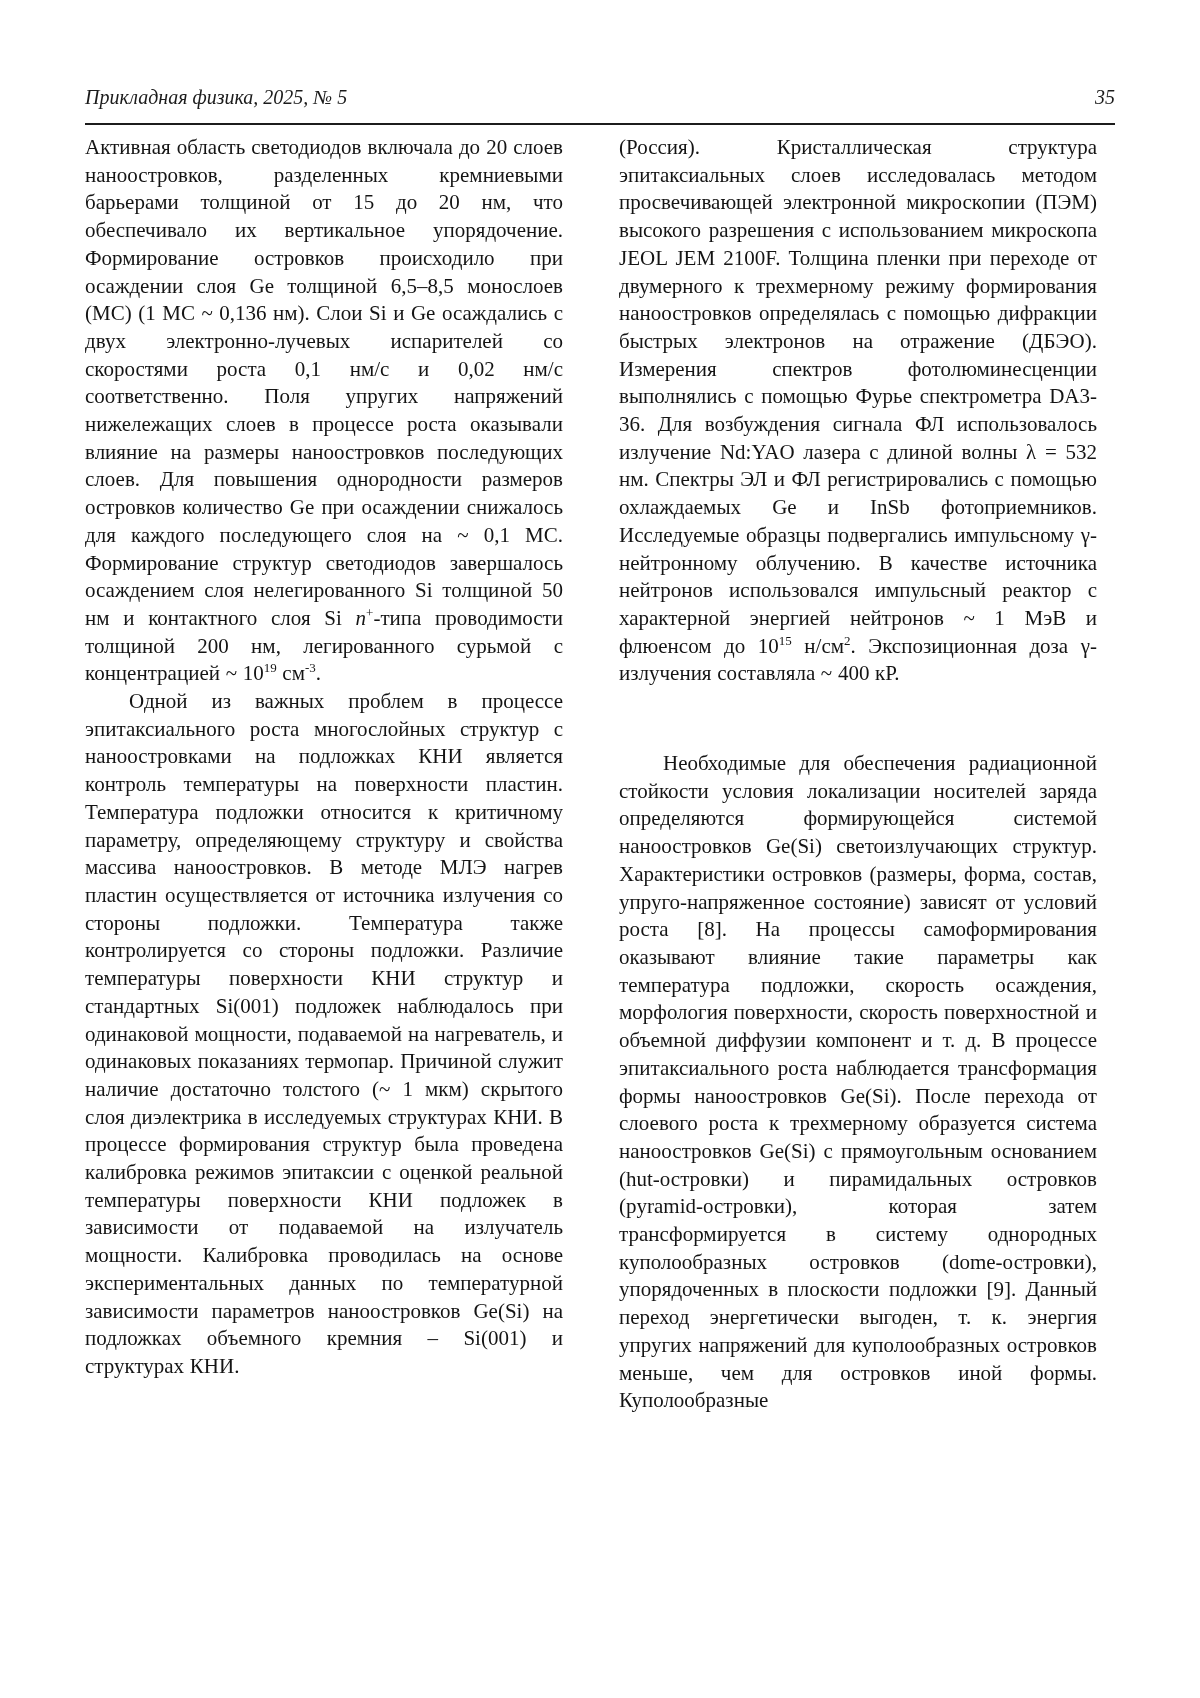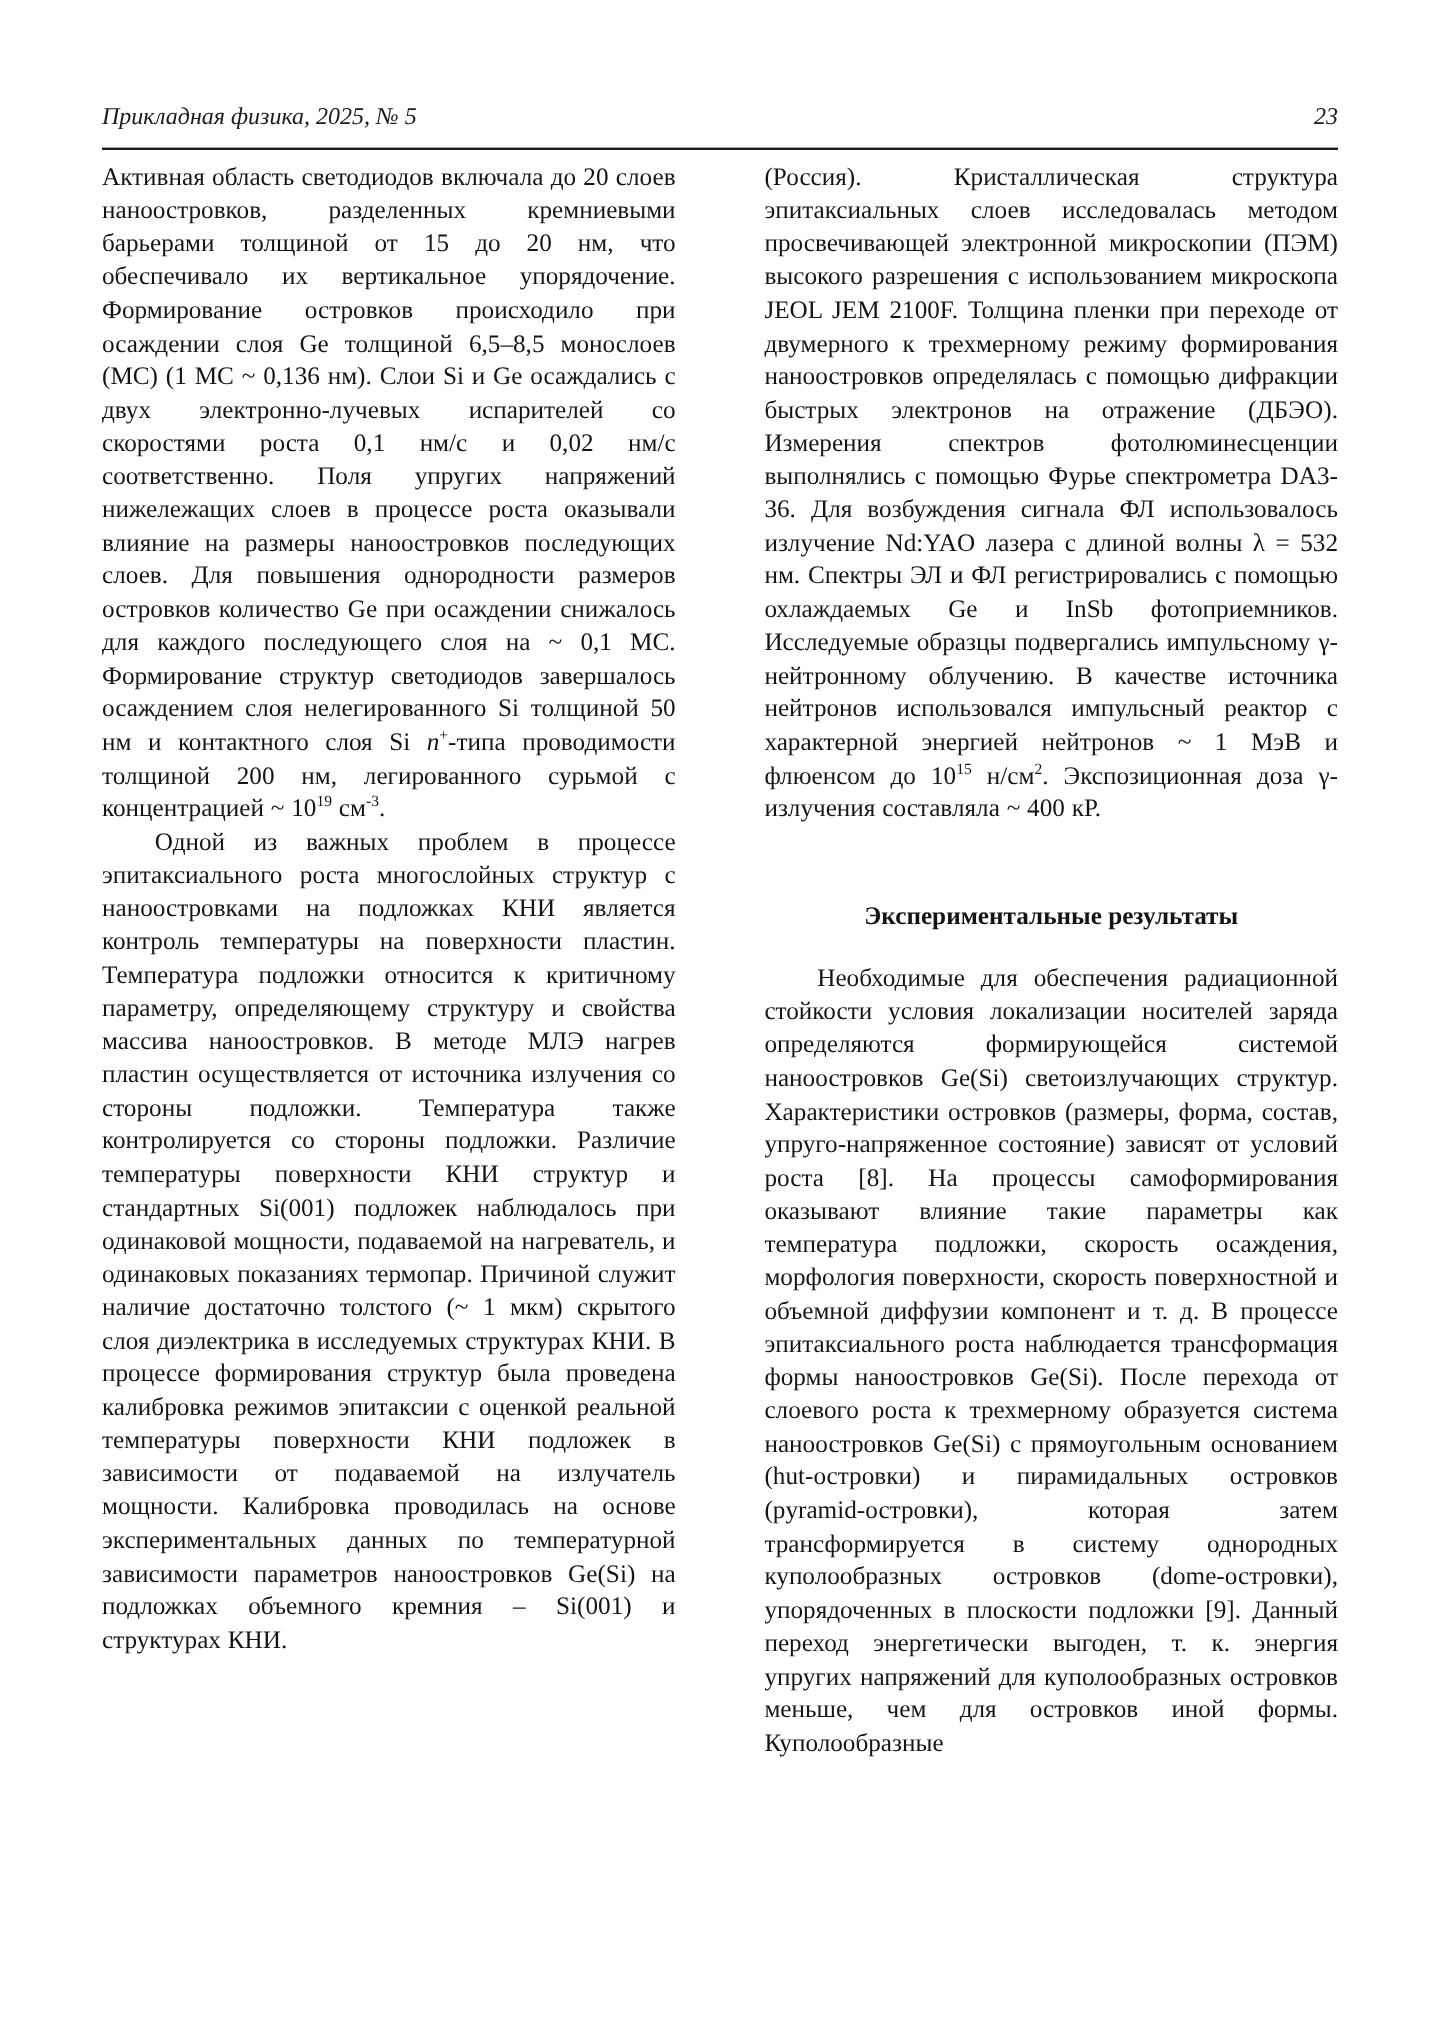--- a/index.html
+++ b/index.html
@@ -29,21 +29,21 @@
     line-height: 22px;
     color: #1b1b1b;
   }
   .header-rule {
     height: 0;
     border-bottom: 2.5px solid #1c1c1c;
     margin-top: 15px;
   }
   .columns {
     display: flex;
-    gap: 74px;
+    gap: 56px;
     margin-top: 9px;
   }
   .col {
     width: 478px;
     flex: 0 0 478px;
   }
   .para {
     margin: 0;
     font-size: 21px;
     line-height: 27.7px;
@@ -75,39 +75,38 @@
     display: block;
   }
 </style>
 </head>
 <body>
 
 <div class="page">
 
   <div class="page-header">
     <span>Прикладная физика, 2025, № 5</span>
-    <span>23</span>
+    <span>35</span>
   </div>
 
   <div class="header-rule"></div>
 
   <div class="columns">
 
     <section class="col">
       <p class="para no-indent"><span>Активная область светодиодов включала до 20 слоев наноостровков, разделенных кремниевыми барьерами толщиной от 15 до 20 нм, что обеспечивало их вертикальное упорядочение. Формирование островков происходило при осаждении слоя Ge толщиной 6,5–8,5 монослоев (МС) (1 МС ~ 0,136 нм). Слои Si и Ge осаждались с двух электронно-лучевых испарителей со скоростями роста 0,1 нм/с и 0,02 нм/с соответственно. Поля упругих напряжений нижележащих слоев в процессе роста оказывали влияние на размеры наноостровков последующих слоев. Для повышения однородности размеров островков количество Ge при осаждении снижалось для каждого последующего слоя на ~ 0,1 МС. Формирование структур светодиодов завершалось осаждением слоя нелегированного Si толщиной 50 нм и контактного слоя Si </span><i>n</i><sup class="sx">+</sup><span>-типа проводимости толщиной 200 нм, легированного сурьмой с концентрацией ~ 10</span><sup class="sx">19</sup><span> см</span><sup class="sx">-3</sup><span>.</span></p>
 
       <p class="para">Одной из важных проблем в процессе эпитаксиального роста многослойных структур с наноостровками на подложках КНИ является контроль температуры на поверхности пластин. Температура подложки относится к критичному параметру, определяющему структуру и свойства массива наноостровков. В методе МЛЭ нагрев пластин осуществляется от источника излучения со стороны подложки. Температура также контролируется со стороны подложки. Различие температуры поверхности КНИ структур и стандартных Si(001) подложек наблюдалось при одинаковой мощности, подаваемой на нагреватель, и одинаковых показаниях термопар. Причиной служит наличие достаточно толстого (~ 1 мкм) скрытого слоя диэлектрика в исследуемых структурах КНИ. В процессе формирования структур была проведена калибровка режимов эпитаксии с оценкой реальной температуры поверхности КНИ подложек в зависимости от подаваемой на излучатель мощности. Калибровка проводилась на основе экспериментальных данных по температурной зависимости параметров наноостровков Ge(Si) на подложках объемного кремния – Si(001) и структурах КНИ.</p>
 
     </section>
 
     <section class="col">
       <p class="para no-indent"><span>(Россия). Кристаллическая структура эпитаксиальных слоев исследовалась методом просвечивающей электронной микроскопии (ПЭМ) высокого разрешения с использованием микроскопа JEOL JEM 2100F. Толщина пленки при переходе от двумерного к трехмерному режиму формирования наноостровков определялась с помощью дифракции быстрых электронов на отражение (ДБЭО). Измерения спектров фотолюминесценции выполнялись с помощью Фурье спектрометра DA3-36. Для возбуждения сигнала ФЛ использовалось излучение Nd:YAO лазера с длиной волны λ = 532 нм. Спектры ЭЛ и ФЛ регистрировались с помощью охлаждаемых Ge и InSb фотоприемников. Исследуемые образцы подвергались импульсному γ-нейтронному облучению. В качестве источника нейтронов использовался импульсный реактор с характерной энергией нейтронов ~ 1 МэВ и флюенсом до 10</span><sup class="sx">15</sup><span> н/см</span><sup class="sx">2</sup><span>. Экспозиционная доза γ-излучения составляла ~ 400 кР.</span></p>
 
       <h2 class="section-heading">
-        <span>Экспериментальные результаты</span>
       </h2>
 
       <p class="para">Необходимые для обеспечения радиационной стойкости условия локализации носителей заряда определяются формирующейся системой наноостровков Ge(Si) светоизлучающих структур. Характеристики островков (размеры, форма, состав, упруго-напряженное состояние) зависят от условий роста [8]. На процессы самоформирования оказывают влияние такие параметры как температура подложки, скорость осаждения, морфология поверхности, скорость поверхностной и объемной диффузии компонент и т. д. В процессе эпитаксиального роста наблюдается трансформация формы наноостровков Ge(Si). После перехода от слоевого роста к трехмерному образуется система наноостровков Ge(Si) с прямоугольным основанием (hut-островки) и пирамидальных островков (pyramid-островки), которая затем трансформируется в систему однородных куполообразных островков (dome-островки), упорядоченных в плоскости подложки [9]. Данный переход энергетически выгоден, т. к. энергия упругих напряжений для куполообразных островков меньше, чем для островков иной формы. Куполообразные</p>
     </section>
 
   </div>
 
 </div>
 
 </body></html>

